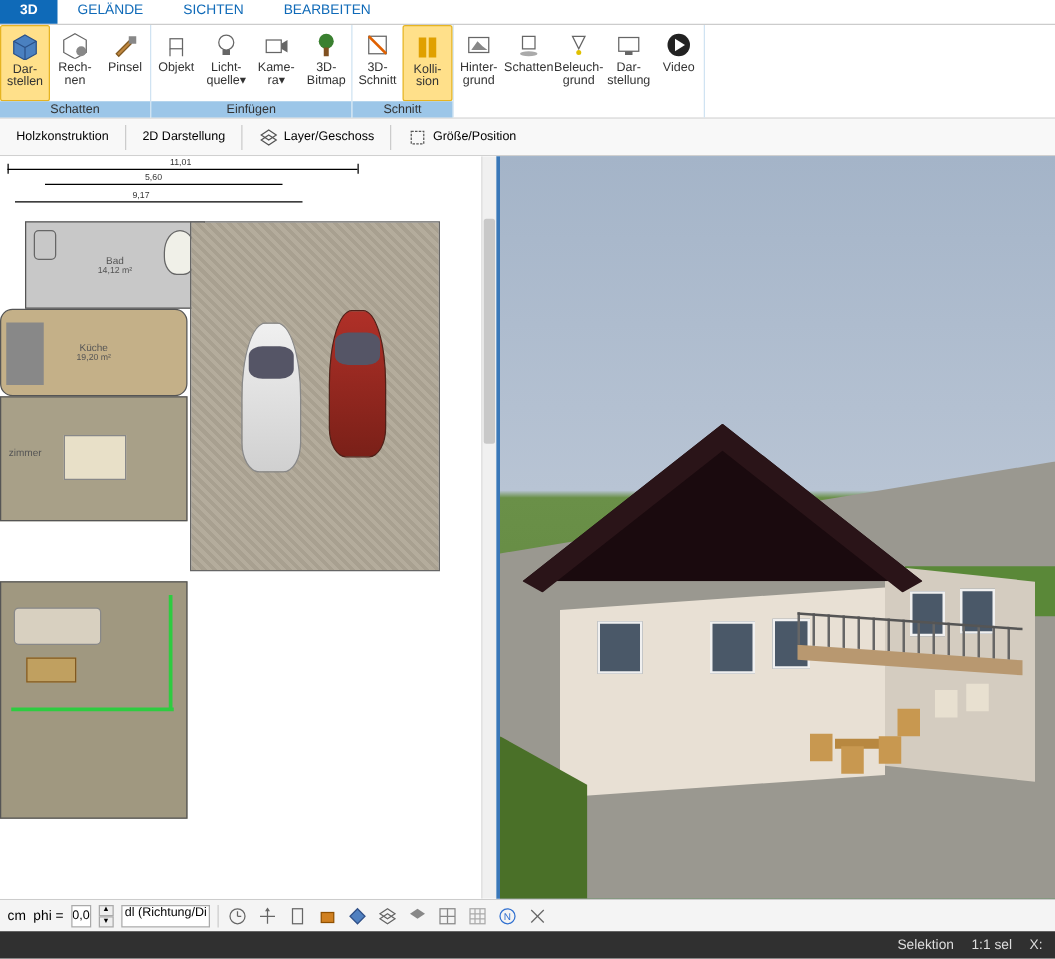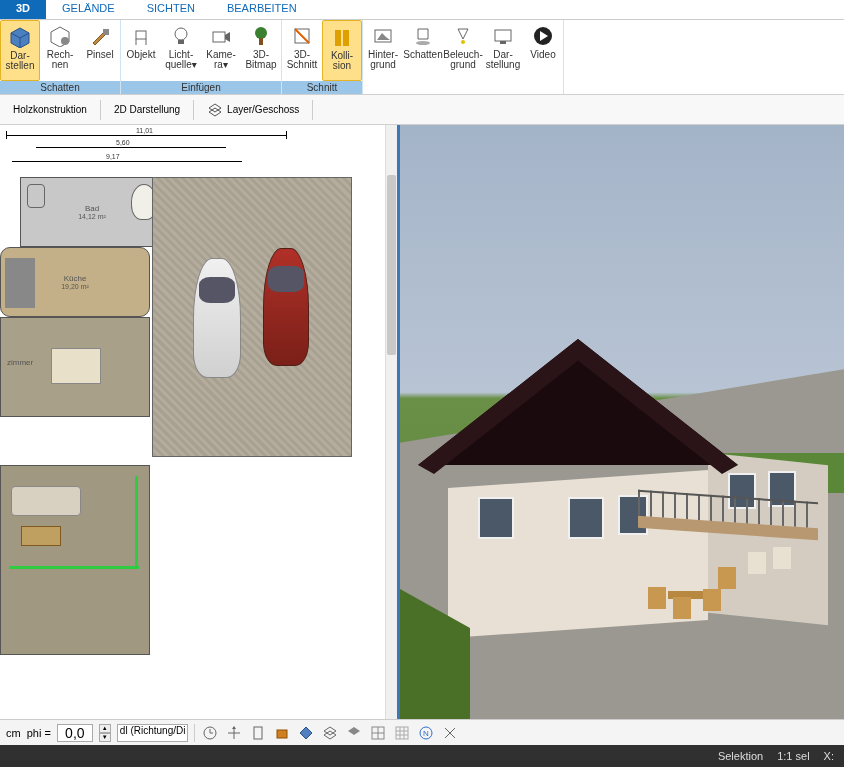--- a/index.html
+++ b/index.html
@@ -69,21 +69,21 @@
   .balcony { position: absolute; left: 200px; bottom: 95px; width: 180px; height: 12px; background: #b89870; transform: skewY(4deg); }
   .railing { position: absolute; left: 200px; bottom: 107px; width: 180px; height: 26px; transform: skewY(4deg); }
   .rail-bar { position: absolute; top: 0; bottom: 0; width: 2px; background: #666; }
   .window { position: absolute; background: #4a5868; border: 2px solid #f0f0f0; }
   .patio-chair { position: absolute; width: 18px; height: 22px; background: #c89850; }
   .patio-table { position: absolute; width: 40px; height: 8px; background: #b88840; }
 
   
   .toolbar-bottom { display: flex; align-items: center; height: 26px; background: #f4f4f4; border-top: 1px solid #ccc; padding: 0 6px; gap: 6px; font-size: 11px; }
   .tb-item { display: flex; align-items: center; gap: 3px; }
-  .tb-input { width: 36px; height: 18px; border: 1px solid #aaa; text-align: center; font-size: 14px; }
+  .tb-input { width: 16px; height: 18px; border: 1px solid #aaa; text-align: center; font-size: 10px; }
   .tb-sel { height: 18px; border: 1px solid #aaa; font-size: 10px; background: #fff; padding: 0 2px; }
   .tb-sep { width: 1px; height: 18px; background: #ccc; }
   .tb-ic { width: 18px; height: 18px; display: inline-flex; align-items: center; justify-content: center; cursor: pointer; }
   .spin { display: flex; flex-direction: column; }
   .spin-btn { width: 12px; height: 9px; border: 1px solid #aaa; background: #eee; font-size: 6px; line-height: 6px; text-align: center; cursor: pointer; }
 
   .statusbar { display: flex; align-items: center; height: 22px; background: #303030; color: #ddd; padding: 0 10px; font-size: 11px; }
   .status-spacer { flex: 1; }
   .status-item { margin-left: 14px; }
 
@@ -277,20 +277,28 @@
   <div class="sub-btn">
     <span class="sub-ic">
         <svg width="14" height="14">
           <polygon points="7,1 13,5 7,9 1,5" fill="none" stroke="#555"></polygon>
           <polygon points="7,5 13,9 7,13 1,9" fill="none" stroke="#555"></polygon>
         </svg>
       </span>
     <span>Layer/Geschoss</span>
   </div>
   <div class="sub-sep"></div>
+  <div class="sub-btn">
+    <span class="sub-ic">
+        <svg width="14" height="14">
+          <rect x="2" y="2" width="10" height="10" fill="none" stroke="#555" stroke-dasharray="2 1"></rect>
+        </svg>
+      </span>
+    <span>Größe/Position</span>
+  </div>
 </div>
 
 <div class="main">
 
   <div class="pane left">
     <div class="view2d">
       <div class="dim-top">
         <div class="dim-line" style="left:0; width:280px; top:4px;"></div>
         <div class="dim-tick" style="left:0; top:0;"></div>
         <div class="dim-tick" style="left:280px; top:0;"></div>

